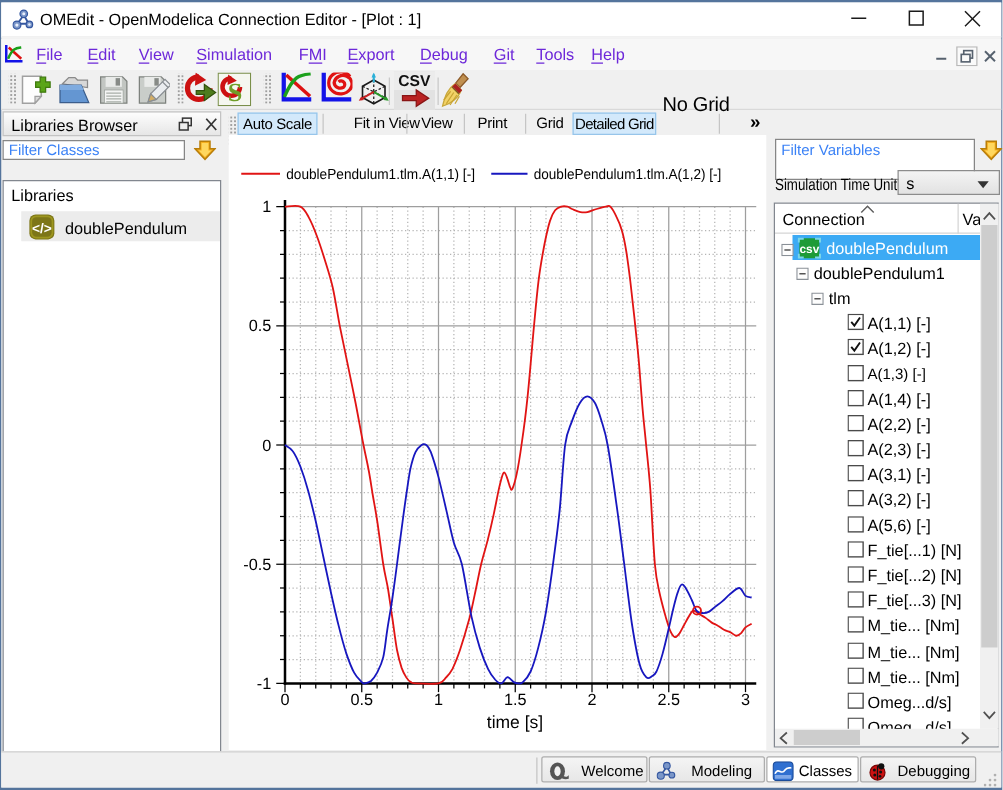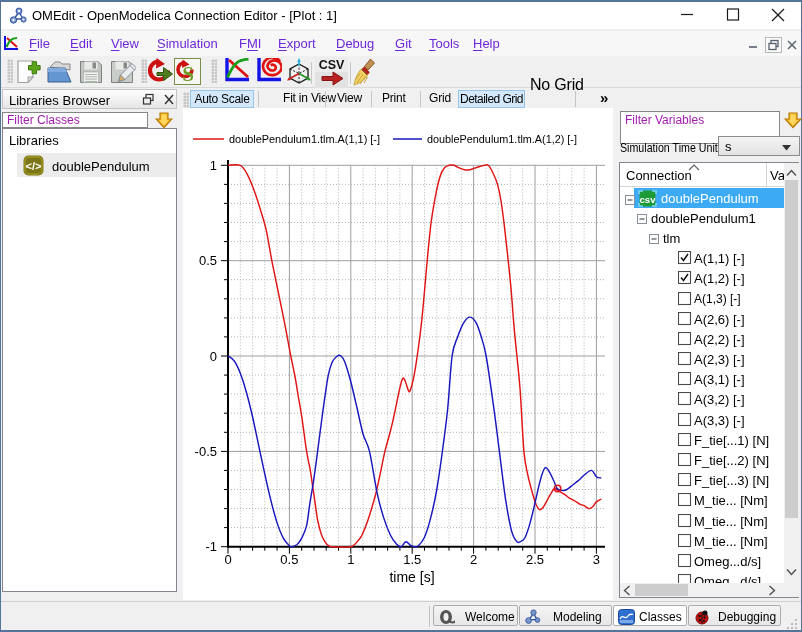--- a/index.html
+++ b/index.html
@@ -16,21 +16,21 @@
 .menu-item { position:absolute; top:5px; font-size:13px; color:#6d28d9; }
 .menu-item u { text-decoration:underline; text-underline-offset:2px; }
 
 #toolbar { position:absolute; left:0; top:54px; width:800px; height:32px; background:#f0f0f0; border-bottom:1px solid #d9d9d9; }
 .tb-handle { position:absolute; top:3px; width:6px; height:24px;
   background-image:radial-gradient(circle, #9f9f9f 0.9px, transparent 1.1px);
   background-size:3px 3px; background-position:0.5px 0.5px; }
 
 .dock-header { position:absolute; background:linear-gradient(#fdfdfd,#e6e6e6); border:1px solid #c3c3c3; }
 .dock-title { position:absolute; left:6px; top:3px; font-size:13px; }
-.filter-input { position:absolute; background:#fff; border:1px solid #868686; color:#a21caf; font-size:12px; padding:1px 4px; }
+.filter-input { position:absolute; background:#fff; border:1px solid #868686; color:#3b82f6; font-size:12px; padding:1px 4px; }
 .treebox { position:absolute; background:#fff; border:1px solid #82878f; }
 
 .sb { position:absolute; background:#f0f0f0; }
 .sb-thumb { position:absolute; background:#cdcdcd; }
 
 #statusbar { position:absolute; left:0; top:599px; width:800px; height:29px; background:#f0f0f0; border-top:1px solid #d0d0d0; }
 .stab { position:absolute; top:3px; height:21px; border:1px solid #adadad; background:linear-gradient(#f4f4f4,#e7e7e7); border-radius:2px; font-size:13px; }
 .stab.active { background:#fff; }
 .stab .lbl { position:absolute; left:24px; top:3.5px; white-space:nowrap; font-size:12px; }
 svg { display:block; }
@@ -185,21 +185,21 @@
             <line x1="23" y1="2" x2="31" y2="11"></line>
             <line x1="31" y1="2" x2="23" y2="11"></line>
           </g>
       </svg>
     </div>
     <div class="filter-input" style="left:2px;top:112px;width:146px;height:16px;line-height:13px">Filter Classes</div>
     <svg class="abs" style="left:155px;top:111px" width="18" height="18" viewBox="0 0 18 18">
       <path d="M5 2 H13 V8 H17 L9 16.5 L1 8 H5 Z" fill="#f5af1e" stroke="#b97e09" stroke-width="1.2"></path>
       <path d="M6.3 3.3 H11.7 V9.3 H14 L9 14.6 L4 9.3 H6.3 Z" fill="#ffd75e"></path>
     </svg>
-    <div class="treebox" style="left:2px;top:128px;width:175px;height:464px">
+    <div class="treebox" style="left:2px;top:144px;width:175px;height:464px">
       <div class="abs" style="left:6px;top:4px;font-size:13px">Libraries</div>
       <div class="abs" style="left:14px;top:24px;width:159px;height:24px;background:#ececec"></div>
       <svg class="abs" style="left:20px;top:26px" width="21" height="21" viewBox="0 0 21 21">
         <rect x="0.5" y="0.5" width="20" height="20" rx="5" fill="#7d7618"></rect>
         <rect x="2" y="2" width="17" height="17" rx="4" fill="none" stroke="#9d961f" stroke-width="1.4"></rect>
         <text x="10.5" y="15" font-size="11" font-weight="bold" fill="#fff" text-anchor="middle">&lt;/&gt;</text>
       </svg>
       <div class="abs row-text" style="left:49px;top:30px;font-size:13px">doublePendulum</div>
     </div>
   </div>
@@ -418,41 +418,41 @@
             <path d="M3 6.5 L5.5 9.5 L10 3" fill="none" stroke="#111" stroke-width="1.5"></path>
           </svg>
           <div class="abs row-text" style="left:74px;top:83px;font-size:13px">A(1,2) [-]</div>
 <svg class="abs" style="left:58px;top:104px" width="14" height="14">
             <rect x="0.5" y="0.5" width="12" height="12" fill="#fff" stroke="#4a4a4a" stroke-width="1.1"></rect>
           </svg>
           <div class="abs row-text" style="left:74px;top:104px;font-size:12px">A(1,3) [-]</div>
 <svg class="abs" style="left:58px;top:124px" width="14" height="14">
             <rect x="0.5" y="0.5" width="12" height="12" fill="#fff" stroke="#4a4a4a" stroke-width="1.1"></rect>
           </svg>
-          <div class="abs row-text" style="left:74px;top:124px;font-size:13px">A(2,6) [-]</div>
+          <div class="abs row-text" style="left:74px;top:124px;font-size:13px">A(1,4) [-]</div>
 <svg class="abs" style="left:58px;top:144px" width="14" height="14">
             <rect x="0.5" y="0.5" width="12" height="12" fill="#fff" stroke="#4a4a4a" stroke-width="1.1"></rect>
           </svg>
           <div class="abs row-text" style="left:74px;top:144px;font-size:13px">A(2,2) [-]</div>
 <svg class="abs" style="left:58px;top:164px" width="14" height="14">
             <rect x="0.5" y="0.5" width="12" height="12" fill="#fff" stroke="#4a4a4a" stroke-width="1.1"></rect>
           </svg>
           <div class="abs row-text" style="left:74px;top:164px;font-size:13px">A(2,3) [-]</div>
 <svg class="abs" style="left:58px;top:184px" width="14" height="14">
             <rect x="0.5" y="0.5" width="12" height="12" fill="#fff" stroke="#4a4a4a" stroke-width="1.1"></rect>
           </svg>
           <div class="abs row-text" style="left:74px;top:184px;font-size:13px">A(3,1) [-]</div>
 <svg class="abs" style="left:58px;top:204px" width="14" height="14">
             <rect x="0.5" y="0.5" width="12" height="12" fill="#fff" stroke="#4a4a4a" stroke-width="1.1"></rect>
           </svg>
           <div class="abs row-text" style="left:74px;top:204px;font-size:13px">A(3,2) [-]</div>
 <svg class="abs" style="left:58px;top:225px" width="14" height="14">
             <rect x="0.5" y="0.5" width="12" height="12" fill="#fff" stroke="#4a4a4a" stroke-width="1.1"></rect>
           </svg>
-          <div class="abs row-text" style="left:74px;top:225px;font-size:13px">A(3,3) [-]</div>
+          <div class="abs row-text" style="left:74px;top:225px;font-size:13px">A(5,6) [-]</div>
 <svg class="abs" style="left:58px;top:245px" width="14" height="14">
             <rect x="0.5" y="0.5" width="12" height="12" fill="#fff" stroke="#4a4a4a" stroke-width="1.1"></rect>
           </svg>
           <div class="abs row-text" style="left:74px;top:245px;font-size:13px">F_tie[...1) [N]</div>
 <svg class="abs" style="left:58px;top:265px" width="14" height="14">
             <rect x="0.5" y="0.5" width="12" height="12" fill="#fff" stroke="#4a4a4a" stroke-width="1.1"></rect>
           </svg>
           <div class="abs row-text" style="left:74px;top:265px;font-size:13px">F_tie[...2) [N]</div>
 <svg class="abs" style="left:58px;top:285px" width="14" height="14">
             <rect x="0.5" y="0.5" width="12" height="12" fill="#fff" stroke="#4a4a4a" stroke-width="1.1"></rect>

